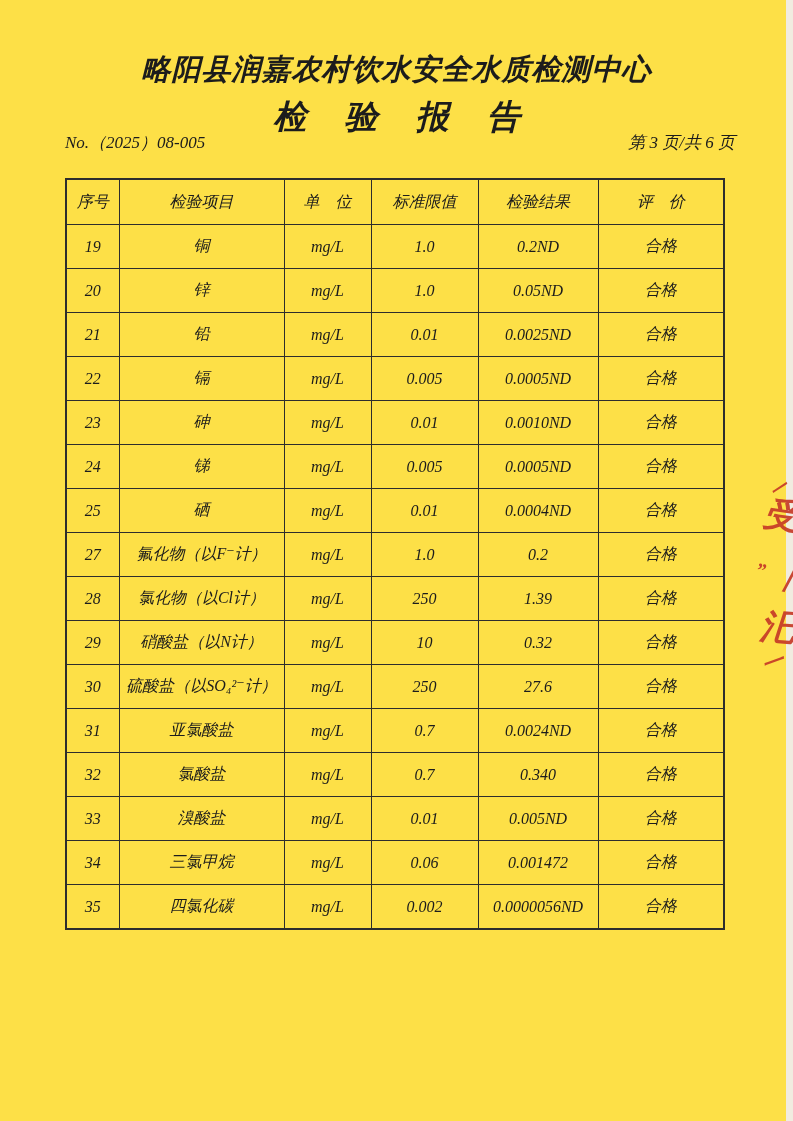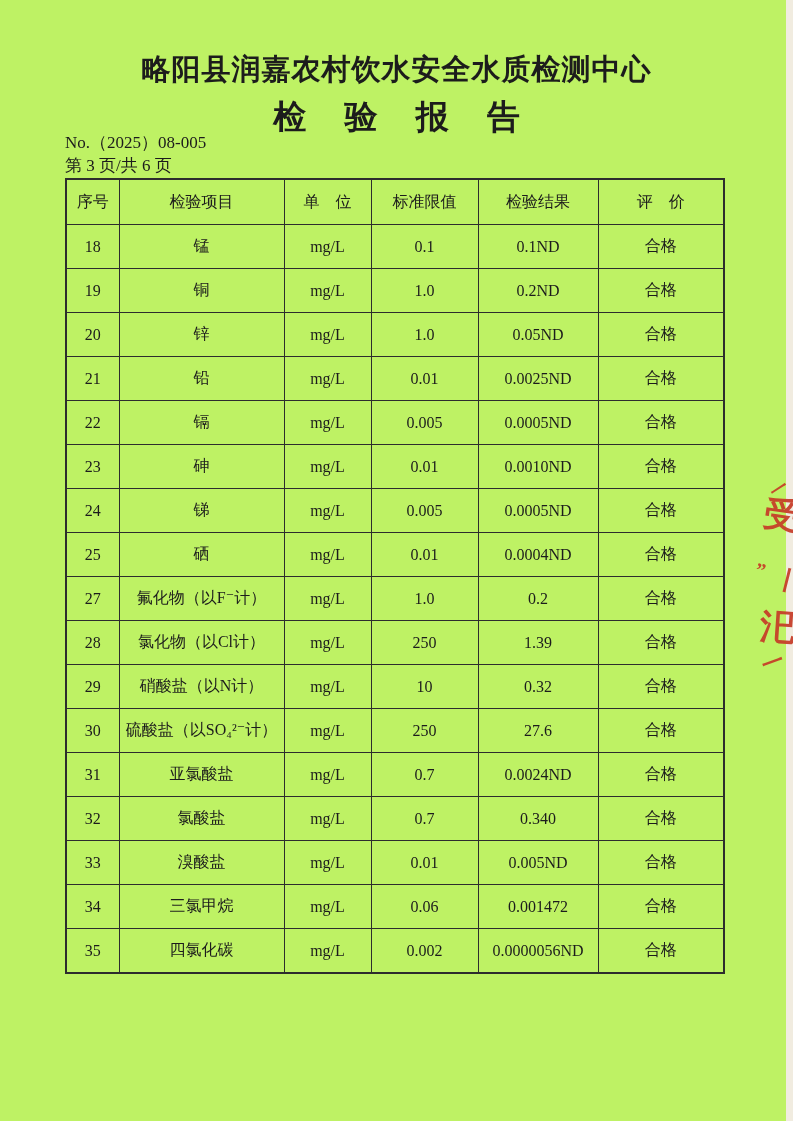--- a/index.html
+++ b/index.html
@@ -6,22 +6,23 @@
   body{
     width:793px;height:1121px;
     background:#f6f3ea;
     font-family:"Liberation Serif","DejaVu Serif",serif;
     color:#1c1c1c;
     overflow:hidden;
   }
   .page{
     position:relative;
     width:793px;height:1121px;
-    background:#bef264;
-    overflow:hidden;
+    background:#fde047;
+    overflow:hidden;
+    font-style:italic;
   }
   
   .scan-edge{
     position:absolute;top:0;right:0;width:7px;height:1121px;
     background:#f1ece0;
   }
   .title{
     position:absolute;top:50px;left:0;width:100%;
     text-align:center;
     font-size:29px;font-weight:bold;
@@ -30,21 +31,20 @@
   .subtitle{
     position:absolute;top:95px;left:0;width:100%;
     text-align:center;
     font-size:33px;font-weight:bold;
     letter-spacing:15px;text-indent:15px;
   }
   .meta{
     position:absolute;top:131px;left:65px;width:670px;
     display:flex;justify-content:space-between;align-items:baseline;
     font-size:17px;
-    flex-direction:column;
   }
   .report-table-wrap{
     position:absolute;left:65px;top:178px;width:658px;
   }
   table.report{
     width:658px;
     border-collapse:collapse;
     table-layout:fixed;
     border:2.5px solid #2d2d2d;
   }
@@ -115,28 +115,20 @@
         <tr>
           <th>序号</th>
           <th>检验项目</th>
           <th>单　位</th>
           <th>标准限值</th>
           <th>检验结果</th>
           <th>评　价</th>
         </tr>
       </thead>
       <tbody>
-  <tr>
-    <td>18</td>
-    <td>锰</td>
-    <td>mg/L</td>
-    <td>0.1</td>
-    <td>0.1ND</td>
-    <td>合格</td>
-  </tr>
 
   <tr>
     <td>19</td>
     <td>铜</td>
     <td>mg/L</td>
     <td>1.0</td>
     <td>0.2ND</td>
     <td>合格</td>
   </tr>
 

